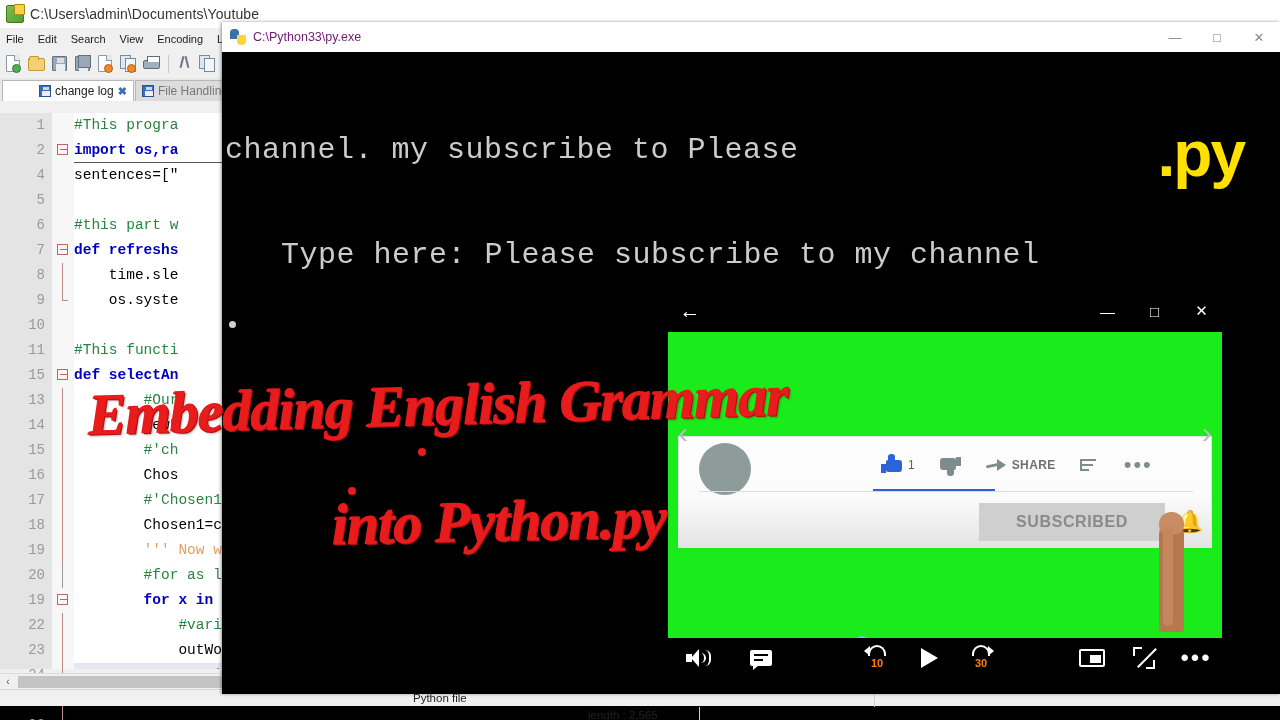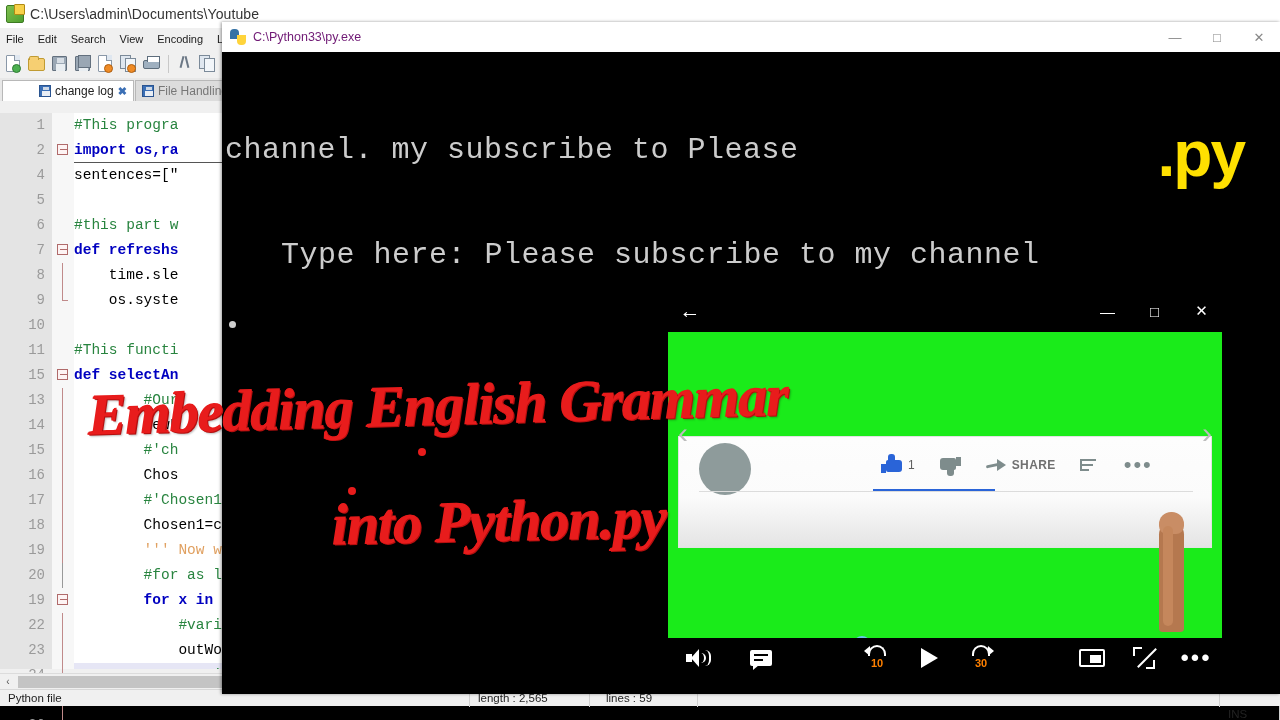--- a/index.html
+++ b/index.html
@@ -101,21 +101,21 @@
 
   #hscroll {
     position:absolute; left:0; bottom:17px; width:1280px; height:16px; background:#f0f0f0;
     border-top:1px solid #dcdcdc; display:flex; align-items:center;
   }
   #hscroll .arrow { width:16px; text-align:center; font-size:10px; color:#555; }
   #hscroll .thumb { height:12px; background:#c4c4c4; width:390px; margin-left:2px; }
 
   #statusbar {
     position:absolute; left:0; bottom:0; width:1280px; height:17px; background:#f0f0f0;
-    border-top:1px solid #d8d8d8; display:flex; align-items:center; font-size:11.5px; color:#222;
+    border-top:1px solid #d8d8d8; display:flex; align-items:center; font-size:11.5px; color:#222;flex-direction:column;
   }
   #statusbar .sb { padding:0 8px; height:17px; line-height:17px; border-right:1px solid #d0d0d0; white-space:nowrap; }
   #sb-type { width:470px; }
   #sb-len { width:120px; }
   #sb-lines { width:100px;margin-left:8px; }
   #sb-spacer { flex:1; }
   #sb-ins { width:60px; text-align:left; border-right:none;margin-top:32px; }
 
   
   #console {
@@ -532,20 +532,24 @@
                   <span class="pl2"></span>
               </span>
             </div>
             <div class="yt-act">
               <span class="dots-ico">•••</span>
             </div>
           </div>
           <div id="like-underline"></div>
           <div id="yt-divider"></div>
         </div>
+        <div id="yt-row2">
+          <div id="subscribed-btn">SUBSCRIBED</div>
+          <div id="bell-ico">🔔</div>
+        </div>
       </div>
 
       <span class="yt-arrow" id="yt-arrow-left">‹</span>
       <span class="yt-arrow" id="yt-arrow-right">›</span>
 
       <div id="progress-row">
 
         <div id="prog-knob"></div>
 
       </div>

